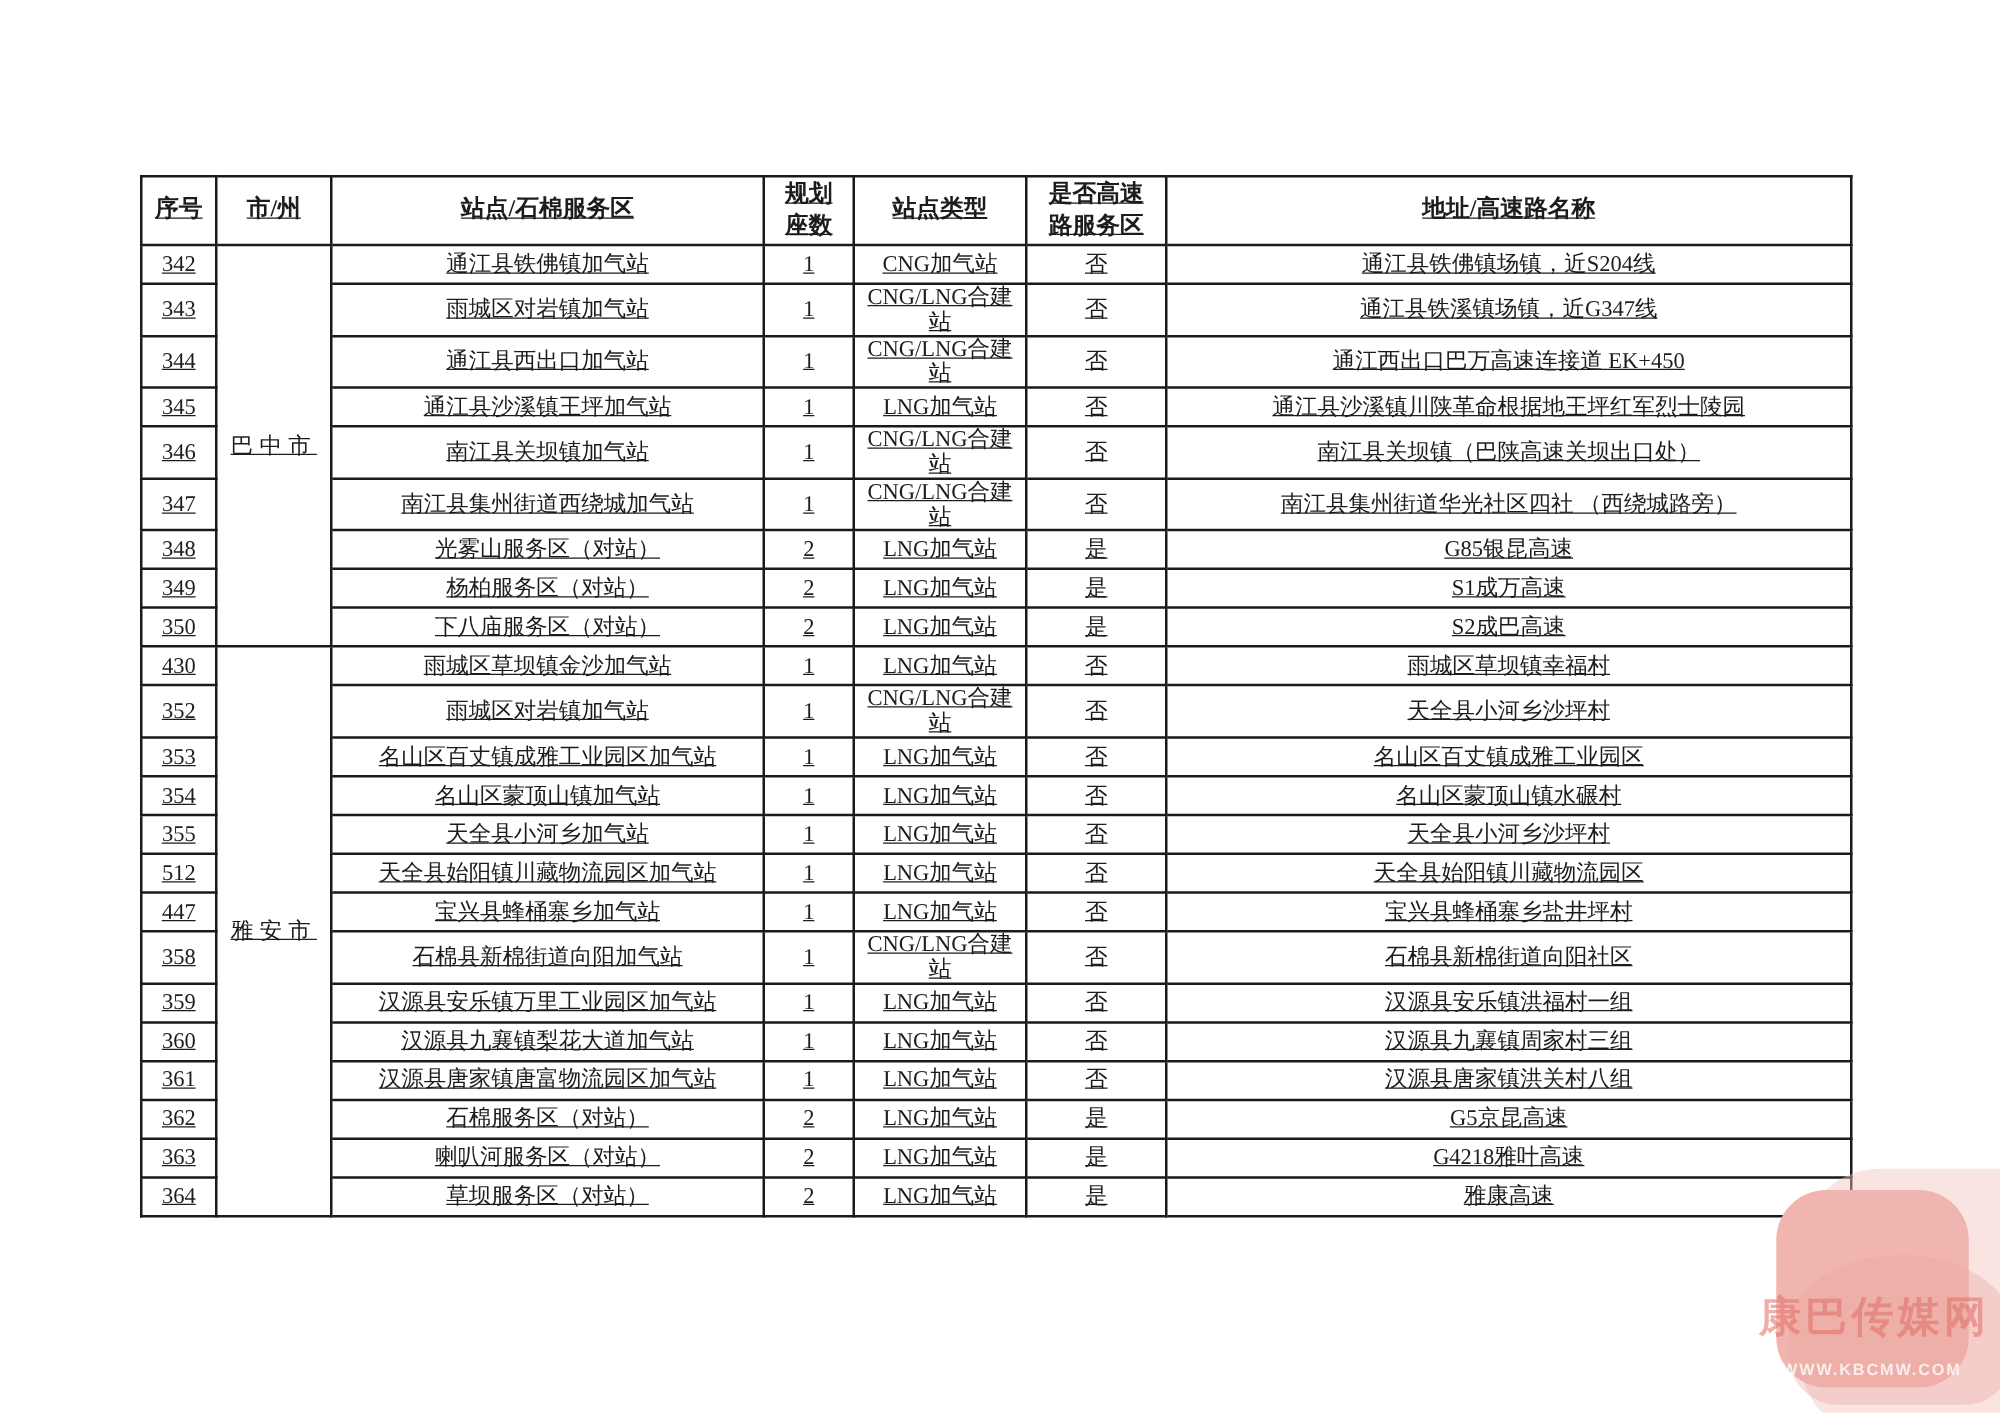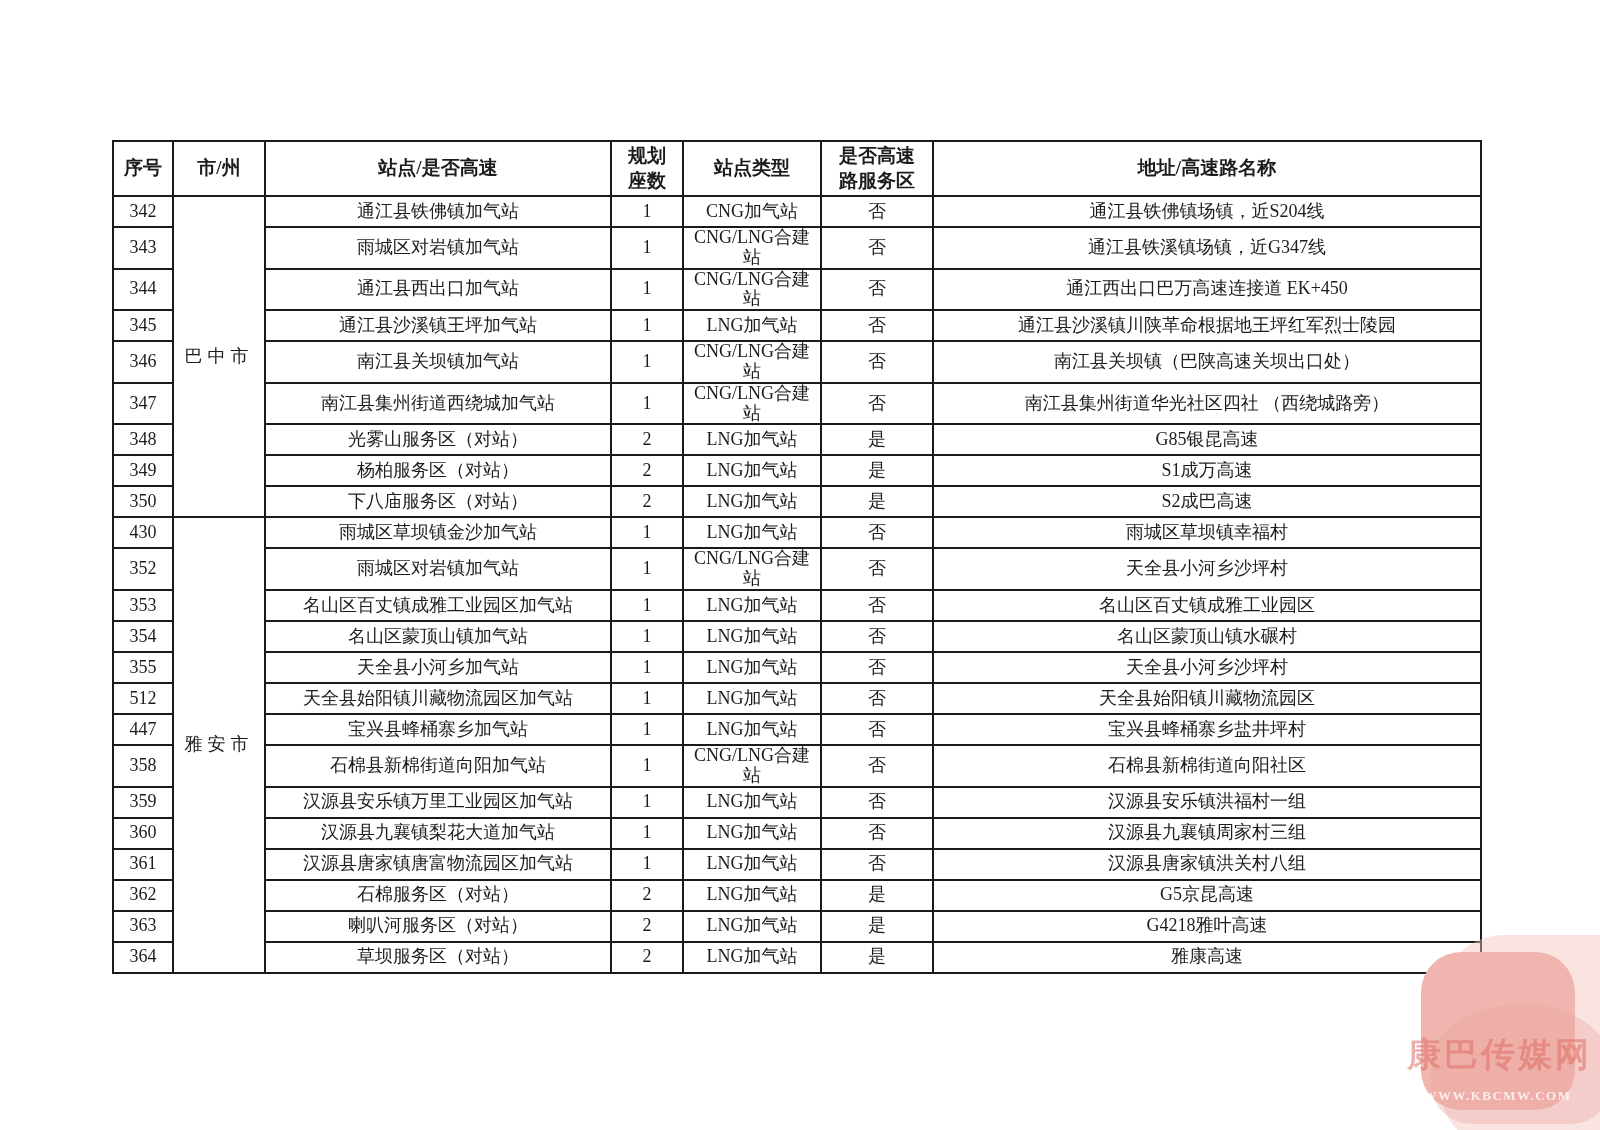--- a/index.html
+++ b/index.html
@@ -17,20 +17,21 @@
     position: absolute; inset: 0;
   }
 
   
   table.stations {
     position: absolute;
     left: 112px; top: 140px;
     width: 1368px;
     border-collapse: collapse;
     table-layout: fixed;
+    text-decoration: underline;
   }
   table.stations th, table.stations td {
     border: 2px solid #1a1a1a;
     text-align: center;
     vertical-align: middle;
     padding: 0 2px;
     overflow: hidden;
   }
   table.stations thead tr { height: 55px; }
   table.stations tbody tr { height: 31px; }
@@ -116,21 +117,21 @@
   }
   .wm-url {
     position: absolute;
     left: 10px; top: 158px;
     width: 185px;
     text-align: center;
     font-size: 13px;
     font-weight: bold;
     letter-spacing: 1.5px;
     color: rgba(255, 255, 255, 0.78);
-    font-family: Liberation Serif, serif;
+    font-family: Liberation Sans, sans-serif;
     white-space: nowrap;
   }
 </style>
 </head>
 <body>
 
 <div class="page">
 
   <table class="stations">
     <colgroup>
@@ -139,21 +140,21 @@
       <col style="width:346px">
       <col style="width:72px">
       <col style="width:138px">
       <col style="width:112px">
       <col style="width:548px">
     </colgroup>
     <thead>
       <tr>
         <th>序号</th>
         <th>市/州</th>
-        <th>站点/是否高速</th>
+        <th>站点/石棉服务区</th>
         <th>规划
 座数</th>
         <th>站点类型</th>
         <th>是否高速
 路服务区</th>
         <th>地址/高速路名称</th>
       </tr>
     </thead>
     <tbody>
         <tr>

